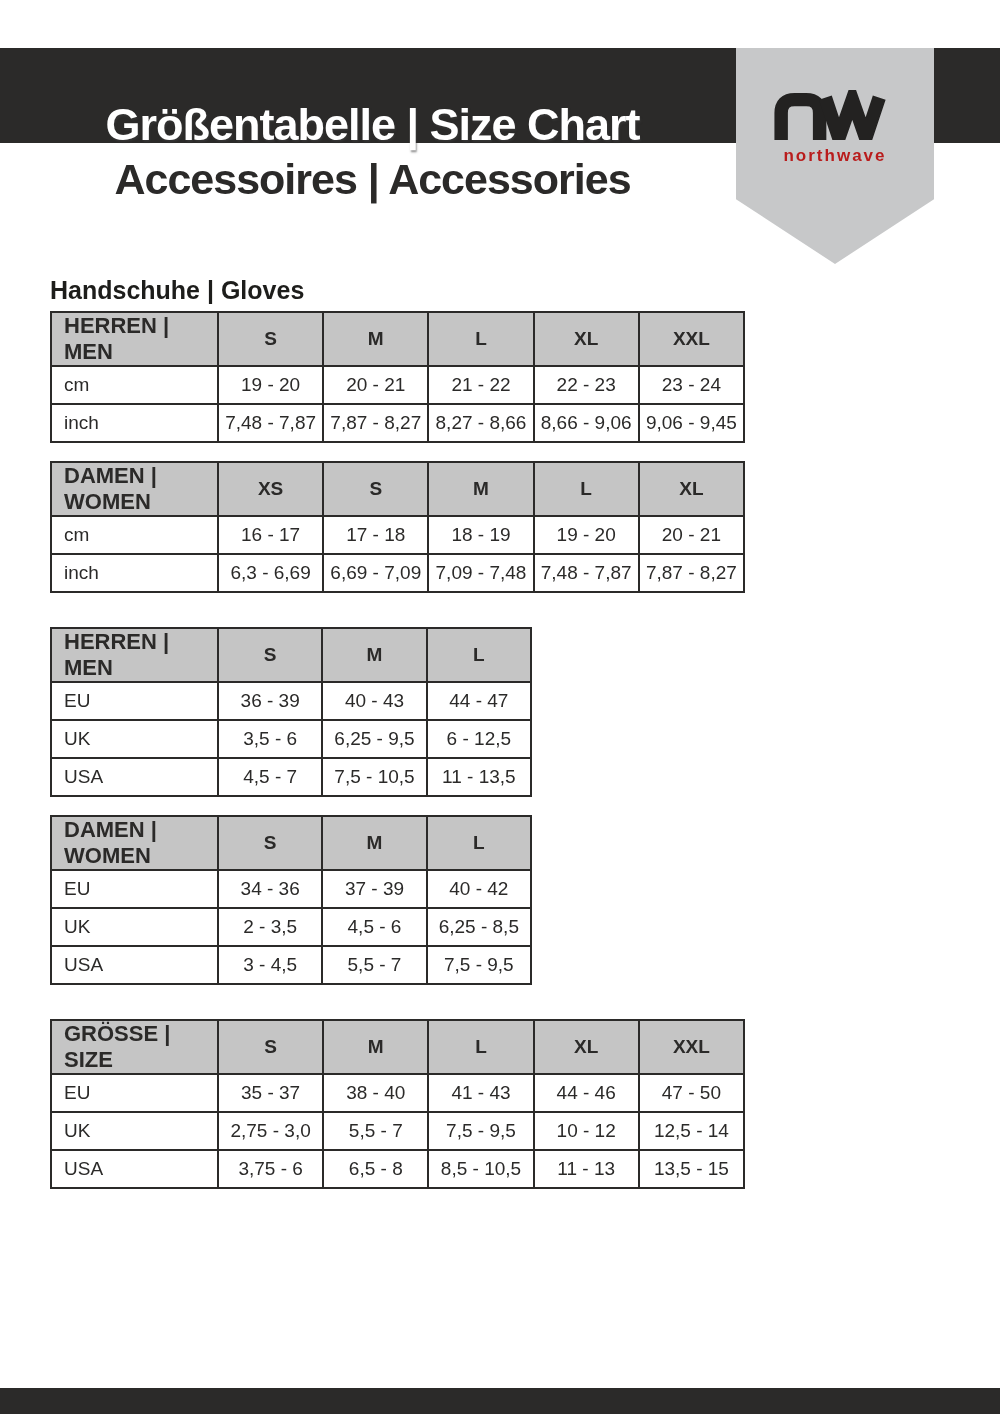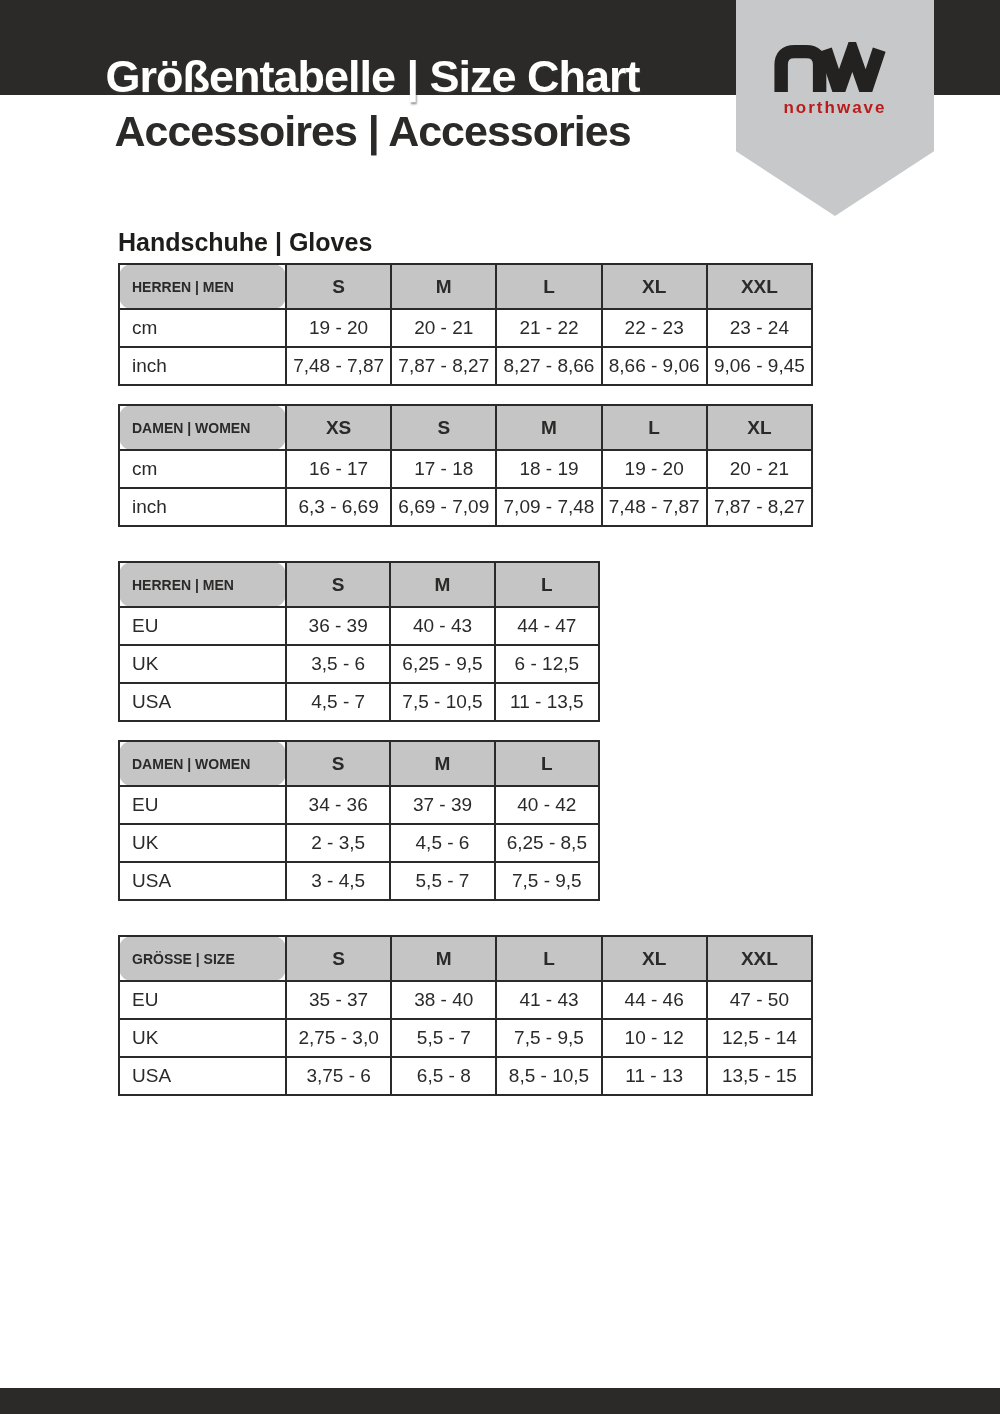--- a/index.html
+++ b/index.html
@@ -11,21 +11,21 @@
   }
   .page {
     position: relative;
     width: 1000px;
     height: 1414px;
     background: #ffffff;
     overflow: hidden;
   }
 
   
-  .header { position: relative; height: 95px; }
+  .header { position: relative; height: 95px; margin-top: 48px; }
   .header-bar {
     position: absolute;
     left: 0; top: 0;
     width: 100%; height: 95px;
     background: #2b2a29;
   }
   .header-titles {
     position: absolute;
     left: 0; top: 0;
     width: 745px;
@@ -73,21 +73,21 @@
     display: block;
     margin-top: 2px;
     font-size: 17px;
     font-weight: bold;
     letter-spacing: 2px;
     color: #b91c1c;
   }
 
   
   .content {
-    padding: 133px 0 0 118px;
+    padding: 133px 0 0 50px;
     width: 1000px;
   }
   .section-title {
     font-size: 25px;
     font-weight: bold;
     line-height: 28px;
     color: #1d1d1b;
     margin-bottom: 7px;
   }
   .section { margin: 0; }
@@ -115,21 +115,21 @@
     background: #ffffff;
     font-weight: normal;
     height: 38px;
   }
   table.size-table th:first-child,
   table.size-table td:first-child {
     text-align: left;
     padding-left: 12px;
     width: 167px;
   }
-  table.size-table th:first-child { font-size: 14px; border-radius: 13px; }
+  table.size-table th:first-child { font-size: 22px; }
 
   .mb-18 { margin-bottom: 18px; }
   .mb-36 { margin-bottom: 34px; }
 
   
   .footer-bar {
     position: absolute;
     left: 0; bottom: 0;
     width: 100%;
     height: 26px;

